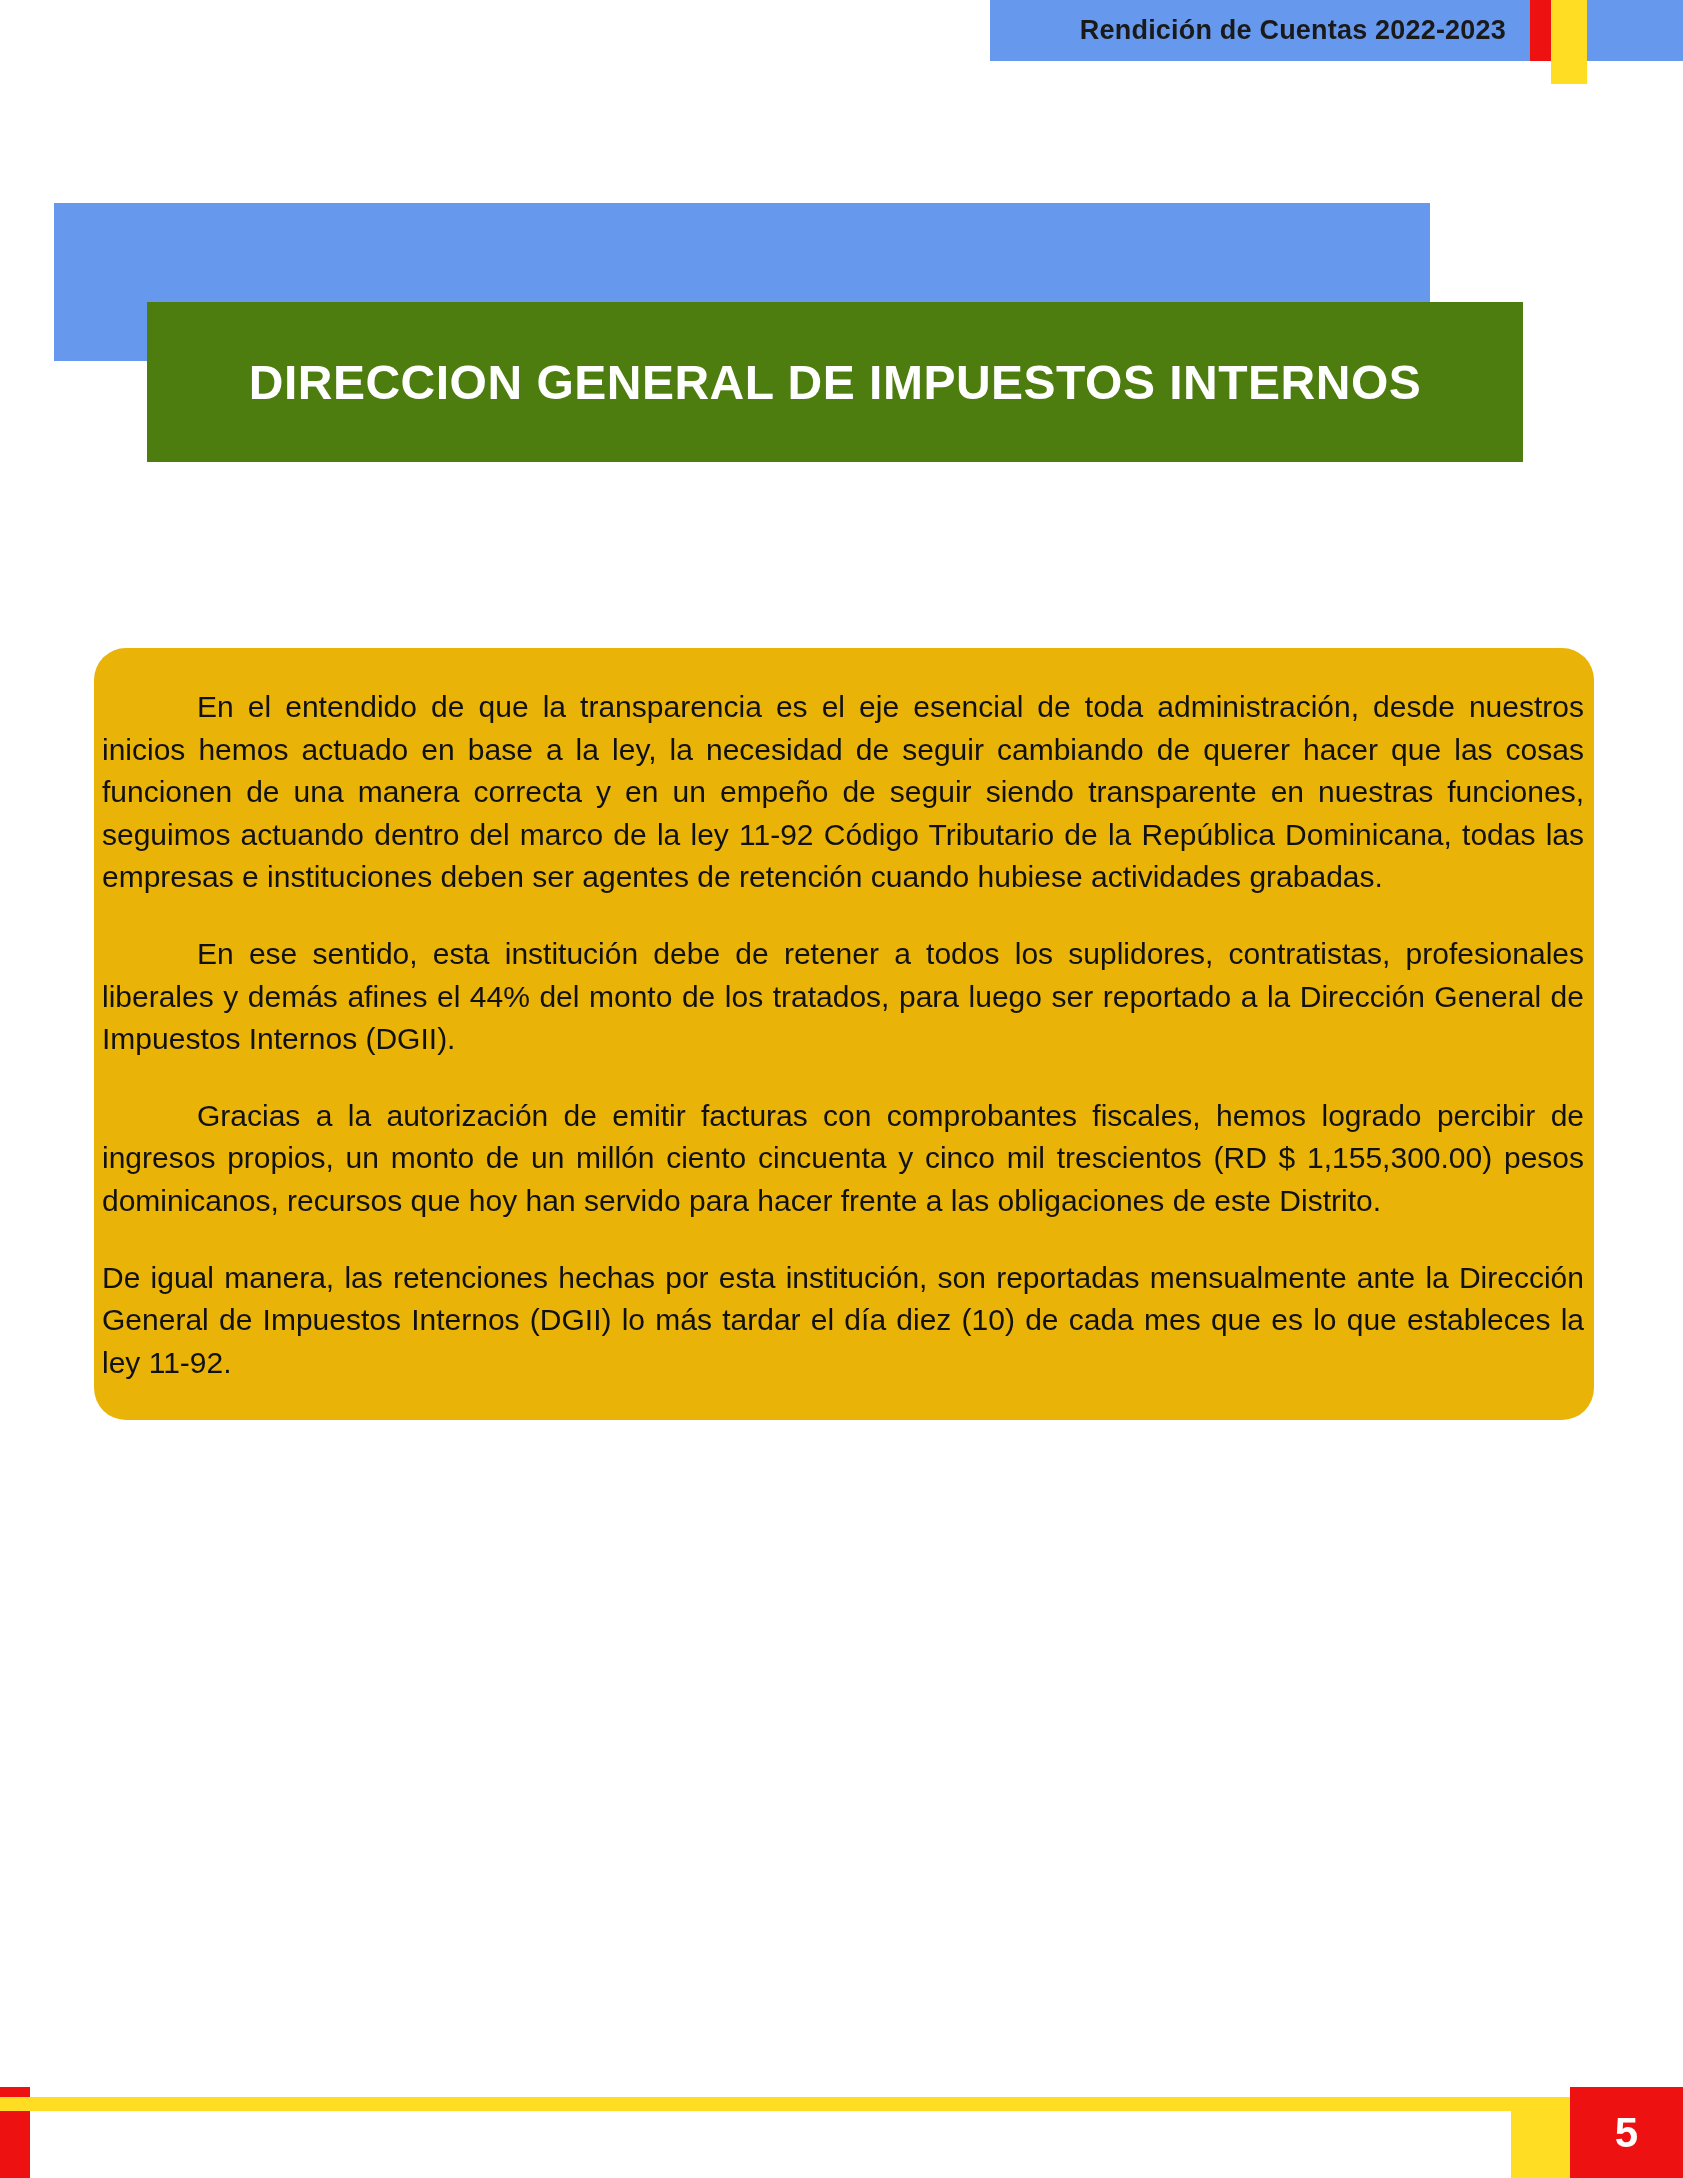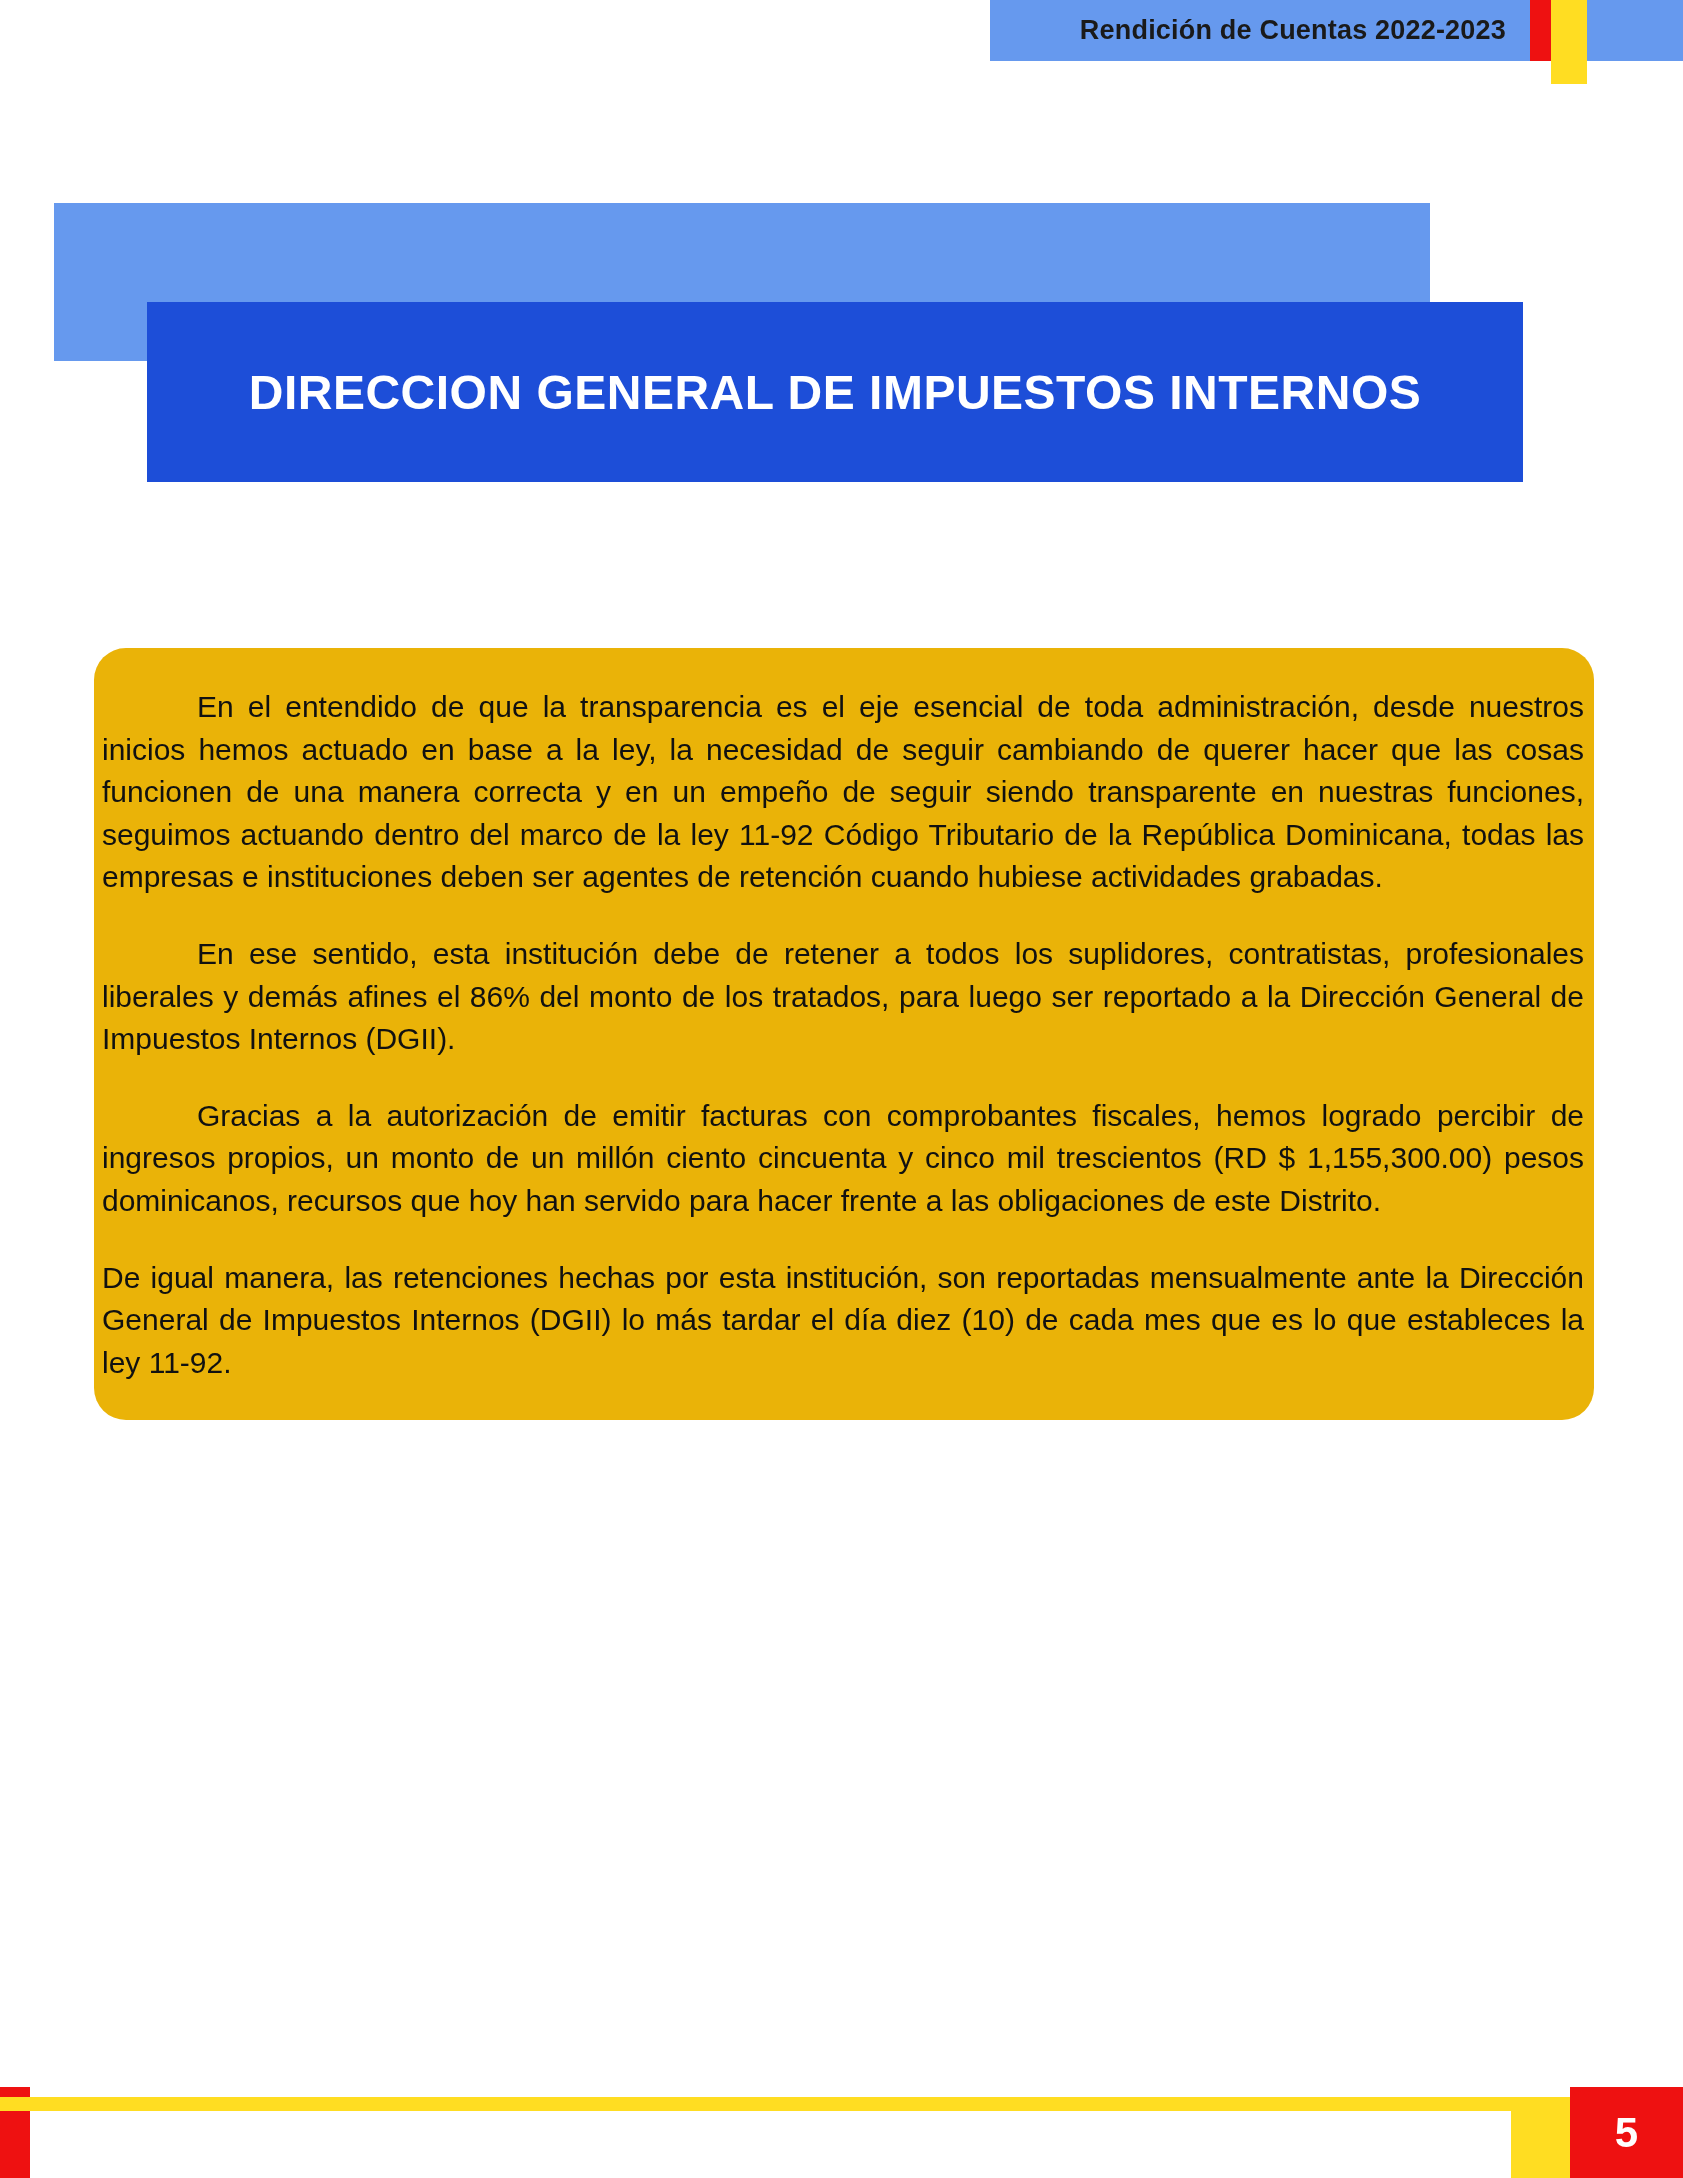--- a/index.html
+++ b/index.html
@@ -76,22 +76,22 @@
     left: 54px;
     width: 1376px;
     height: 158px;
     background: #6699ee;
   }
   .title-red {
     position: absolute;
     top: 302px;
     left: 147px;
     width: 1376px;
-    height: 180px;
-    background: #1d4ed8;
+    height: 160px;
+    background: #4d7c0f;
     display: flex;
     align-items: center;
     justify-content: center;
   }
   .title-red .title-text {
     color: #ffffff;
     font-size: 48px;
     font-weight: bold;
     letter-spacing: 0.5px;
     white-space: nowrap;
@@ -177,21 +177,21 @@
   <div class="hdr-yellow-bar"></div>
   <div class="hdr-blue-bar"></div>
 
   <div class="title-blue"></div>
   <div class="title-red">
     <span class="title-text">DIRECCION GENERAL DE IMPUESTOS INTERNOS</span>
   </div>
 
   <div class="content-card">
     <p class="indent">En el entendido de que la transparencia es el eje esencial de toda administración, desde nuestros inicios hemos actuado en base a la ley, la necesidad de seguir  cambiando de querer hacer que las cosas funcionen  de una manera correcta y en un empeño de seguir siendo transparente  en nuestras funciones, seguimos actuando dentro del marco de la ley 11-92 Código Tributario de la República Dominicana, todas las empresas e instituciones deben ser agentes de retención cuando hubiese actividades grabadas.</p>
-    <p class="indent">En ese sentido, esta institución debe de retener a todos los suplidores, contratistas, profesionales liberales y demás afines el 86% del monto de los tratados, para luego ser reportado a la Dirección General de Impuestos Internos (DGII).</p>
+    <p class="indent">En ese sentido, esta institución debe de retener a todos los suplidores, contratistas, profesionales liberales y demás afines el 44% del monto de los tratados, para luego ser reportado a la Dirección General de Impuestos Internos (DGII).</p>
     <p class="indent">Gracias a la autorización de emitir facturas con comprobantes fiscales, hemos logrado percibir de ingresos propios, un monto de un millón ciento cincuenta y cinco mil trescientos (RD $ 1,155,300.00) pesos dominicanos, recursos que hoy han servido para hacer frente a las obligaciones de este Distrito.</p>
     <p>De igual manera, las retenciones hechas por esta institución, son reportadas mensualmente ante la Dirección General de Impuestos Internos (DGII) lo más tardar el día diez (10) de cada mes que es lo que estableces la ley 11-92.</p>
   </div>
 
   <div class="ftr-red-line"></div>
   <div class="ftr-yellow-line"></div>
   <div class="ftr-yellow-block"></div>
   <div class="ftr-red-block">
     <span class="ftr-page-num">5</span>
   </div>

